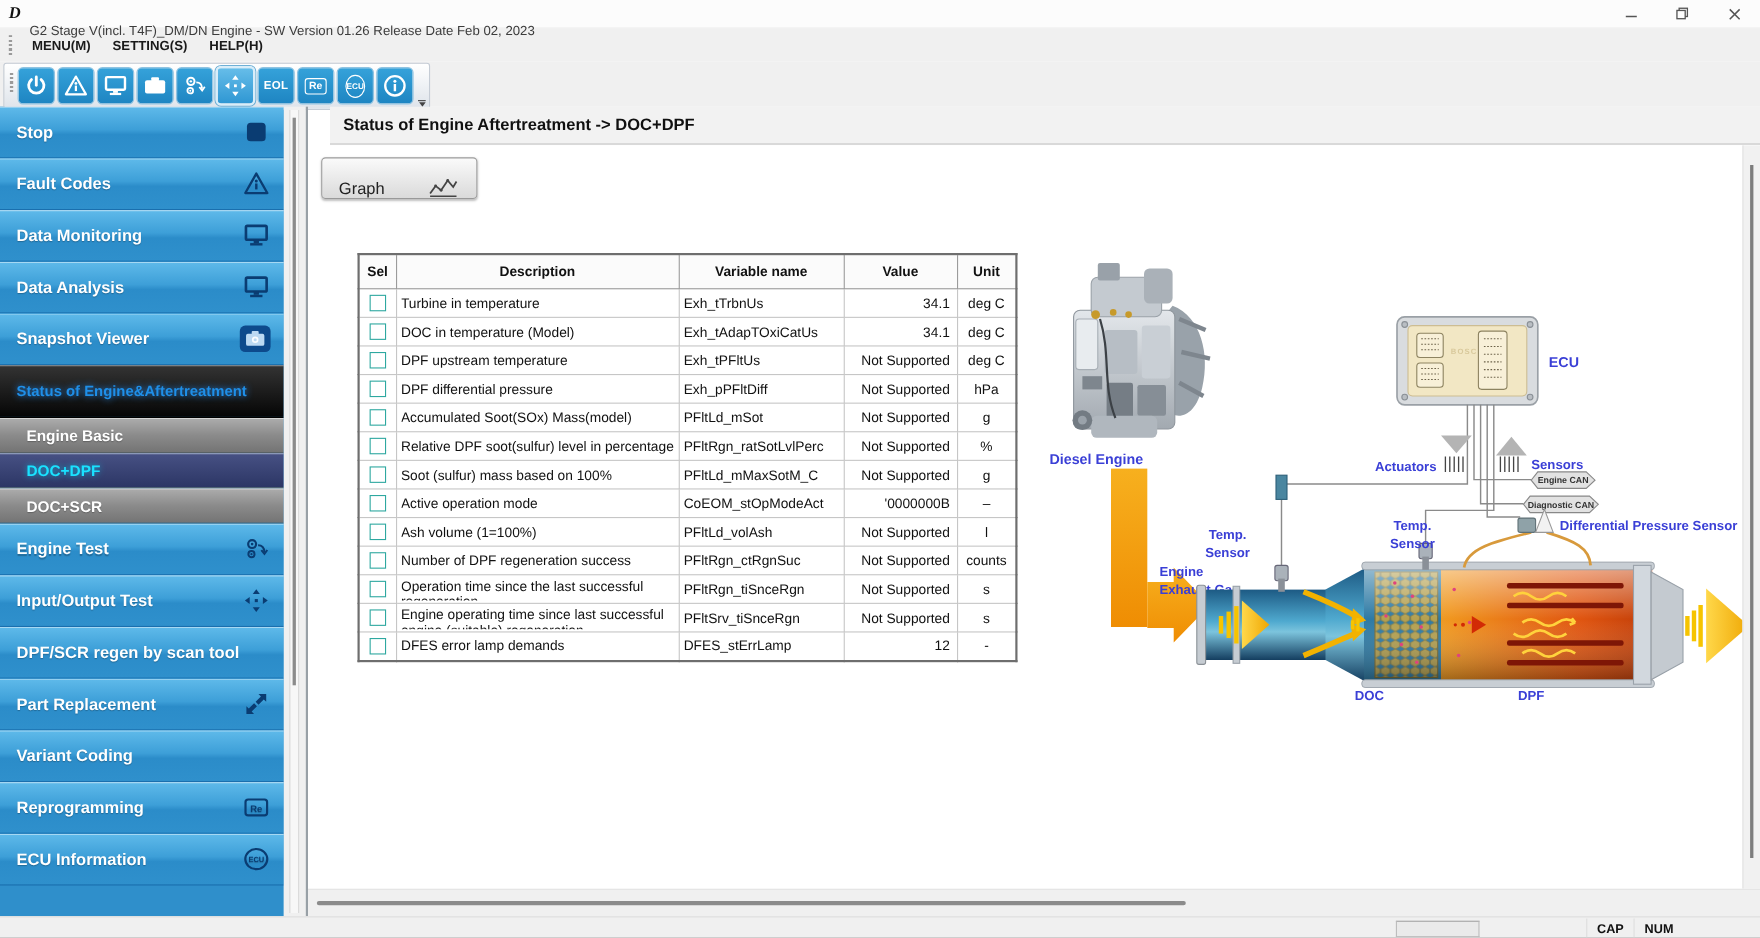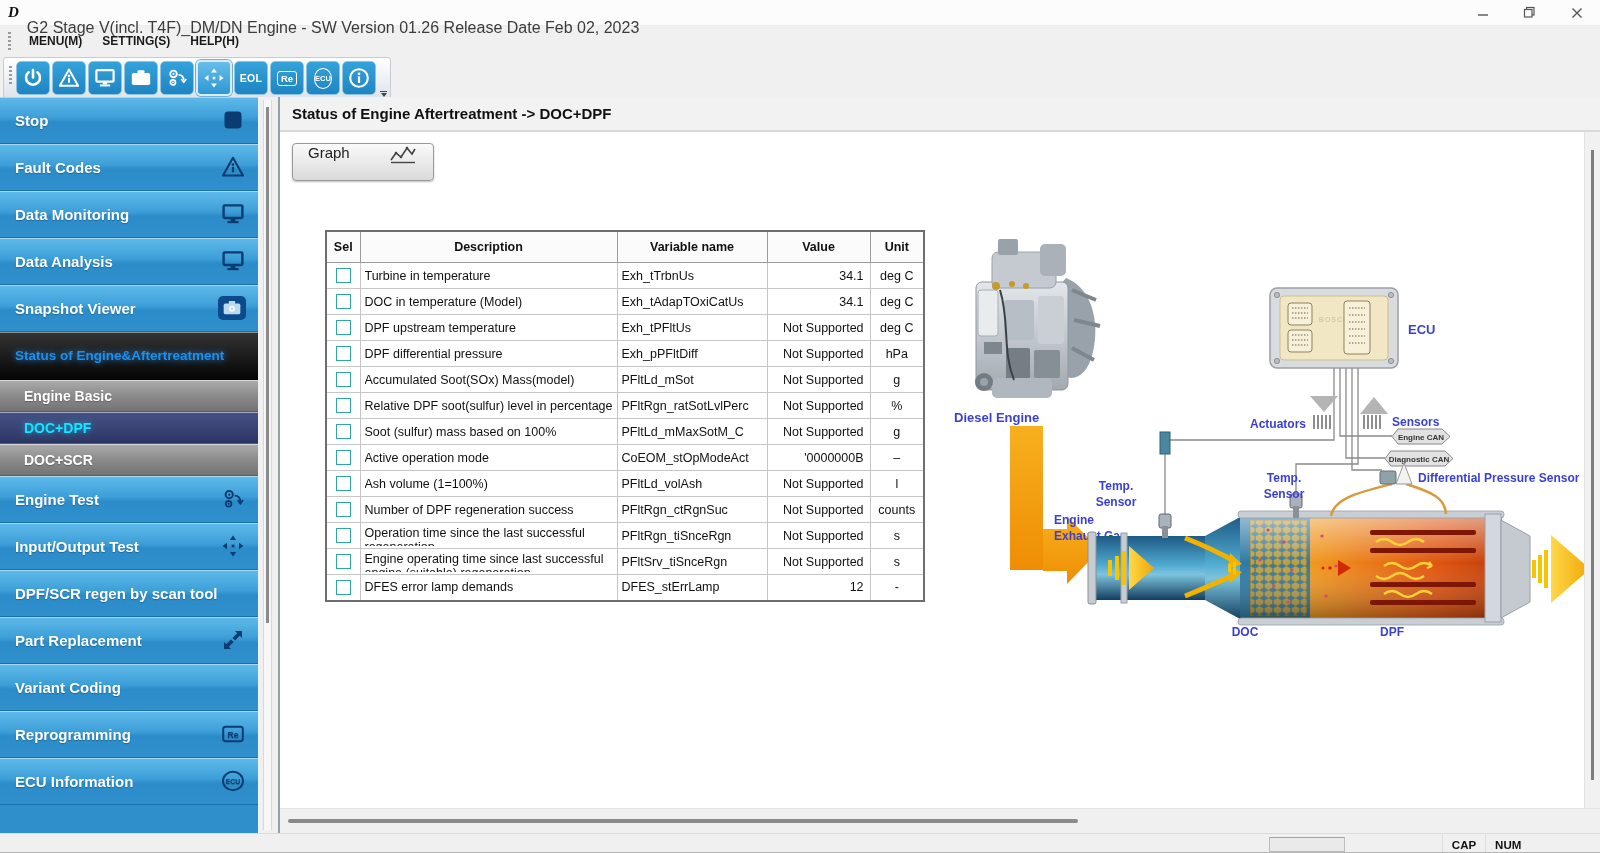--- a/index.html
+++ b/index.html
@@ -1,20 +1,20 @@
 <!DOCTYPE html>
 <html><head>
 <meta charset="utf-8">
 <style>
   html,body{margin:0;padding:0;background:#d8d8d8;font-family:"Liberation Sans",sans-serif;}
   .window{width:1600px;height:853px;position:relative;background:#ffffff;overflow:hidden;border-bottom:1px solid #b5b5b5;box-sizing:border-box;}
   
   .titlebar{height:25px;background:#fcfcfc;display:flex;align-items:center;padding-left:8px;border-bottom:1px solid #ececec;}
   .app-logo{font-weight:bold;font-style:italic;font-size:15px;color:#111;margin-right:8px;font-family:"Liberation Serif",serif;}
-  .title-text{font-size:16px;color:#3c3c3c;margin-top:30px;}
+  .title-text{font-size:12px;color:#3c3c3c;margin-top:30px;}
   .win-controls{margin-left:auto;display:flex;height:100%;}
   .win-btn{width:47px;height:100%;display:flex;align-items:center;justify-content:center;color:#555;cursor:pointer;}
   
   .menubar{height:30px;background:#f0f0f0;display:flex;align-items:center;padding-left:6px;}
   .grip{width:3px;height:18px;margin:0 8px 0 2px;background-image:repeating-linear-gradient(to bottom,#9a9a9a 0 2px,transparent 2px 4px);}
   .menu-item{font-size:12px;font-weight:700;color:#1a1a1a;padding:4px 10px;cursor:default;}
   
   .toolbar{height:40px;background:#f0f0f0;display:flex;align-items:flex-start;padding:1px 0 0 3px;}
   .toolbar-chrome{display:flex;align-items:center;gap:2px;background:linear-gradient(#ffffff,#dde3ea);border:1px solid #c5ccd5;border-radius:3px;padding:2px 14px 3px 12px;position:relative;}
   .toolbar-chrome .grip{position:absolute;left:3px;top:8px;}
@@ -37,23 +37,23 @@
   .side-item.sub.selected{background:linear-gradient(#475184,#2c3665);color:#1ae2ff;text-shadow:0 0 6px rgba(0,220,255,.7);}
   .side-icon{width:26px;height:26px;color:#0a3c72;flex:none;display:flex;align-items:center;justify-content:center;}
   .side-icon svg{width:24px;height:24px;display:block;}
   .side-icon.camera-icon{background:#0d4a8c;border-radius:5px;color:#bcd9f2;width:28px;height:24px;}
   .side-icon.camera-icon svg{width:20px;height:20px;}
   .side-gutter{width:20px;background:#f0f0f0;position:relative;flex:none;}
   .side-track{position:absolute;left:5px;top:3px;bottom:3px;width:7px;background:#f7f7f7;border-left:1px solid #d8d8d8;border-right:1px solid #d8d8d8;}
   .side-thumb{position:absolute;left:8px;top:10px;width:3px;height:516px;background:#8b8b8b;cursor:pointer;}
   
   .content{flex:1;display:flex;flex-direction:column;border-left:2px solid #98a0a6;position:relative;min-width:0;}
-  .content-header{height:33px;flex:none;background:#f2f2f2;border-bottom:2px solid #d9d9d9;display:flex;align-items:center;padding-left:12px;font-size:15px;font-weight:700;color:#101010;}
+  .content-header{height:33px;flex:none;background:#f2f2f2;border-bottom:2px solid #d9d9d9;display:flex;align-items:center;padding-left:12px;font-size:15px;font-weight:700;color:#101010;margin-left:20px;}
   .content-main{flex:1;background:#fff;position:relative;overflow:hidden;}
-  .graph-btn{position:absolute;left:12px;top:11px;width:142px;height:38px;box-sizing:border-box;background:linear-gradient(#fafafa,#dadada);border:1px solid #999;border-radius:4px;box-shadow:0 1px 2px rgba(0,0,0,.25);display:flex;align-items:flex-start;justify-content:space-between;padding:0 16px 0 15px;font-size:15px;color:#222;cursor:pointer;}
+  .graph-btn{position:absolute;left:12px;top:11px;width:142px;height:38px;box-sizing:border-box;background:linear-gradient(#fafafa,#dadada);border:1px solid #999;border-radius:4px;box-shadow:0 1px 2px rgba(0,0,0,.25);display:flex;align-items:flex-end;justify-content:space-between;padding:0 16px 0 15px;font-size:15px;color:#222;cursor:pointer;}
   .hscroll{height:24px;flex:none;background:#f0f0f0;border-top:1px solid #e4e4e4;position:relative;}
   .hscroll-thumb{position:absolute;left:8px;top:10px;height:4px;width:790px;background:#8b8b8b;border-radius:2px;cursor:pointer;}
   .vscroll{position:absolute;top:0;right:0;bottom:0;width:15px;background:#f1f1f1;border-left:1px solid #e2e2e2;}
   .vscroll-thumb{position:absolute;left:6px;top:18px;width:3px;height:630px;background:#7d7d7d;cursor:pointer;}
   
   .data-table{position:absolute;left:45px;top:98px;border-collapse:collapse;background:#fff;border:2px solid #6e6e6e;font-size:12.5px;color:#111;}
   .data-table th{height:30px;background:#fbfbfb;border:1px solid #9b9b9b;font-weight:700;font-size:12.5px;padding:0 4px;}
   .data-table td{height:26px;border:1px solid #c6c6c6;padding:0 4px;box-sizing:border-box;}
   .data-table tr td:first-child{border-left:1px solid #9b9b9b;text-align:center;}
   .c-desc{width:257px;}.c-var{width:150px;}.c-val{width:103px;text-align:right;padding-right:6px!important;}.c-unit{width:54px;text-align:center;}

